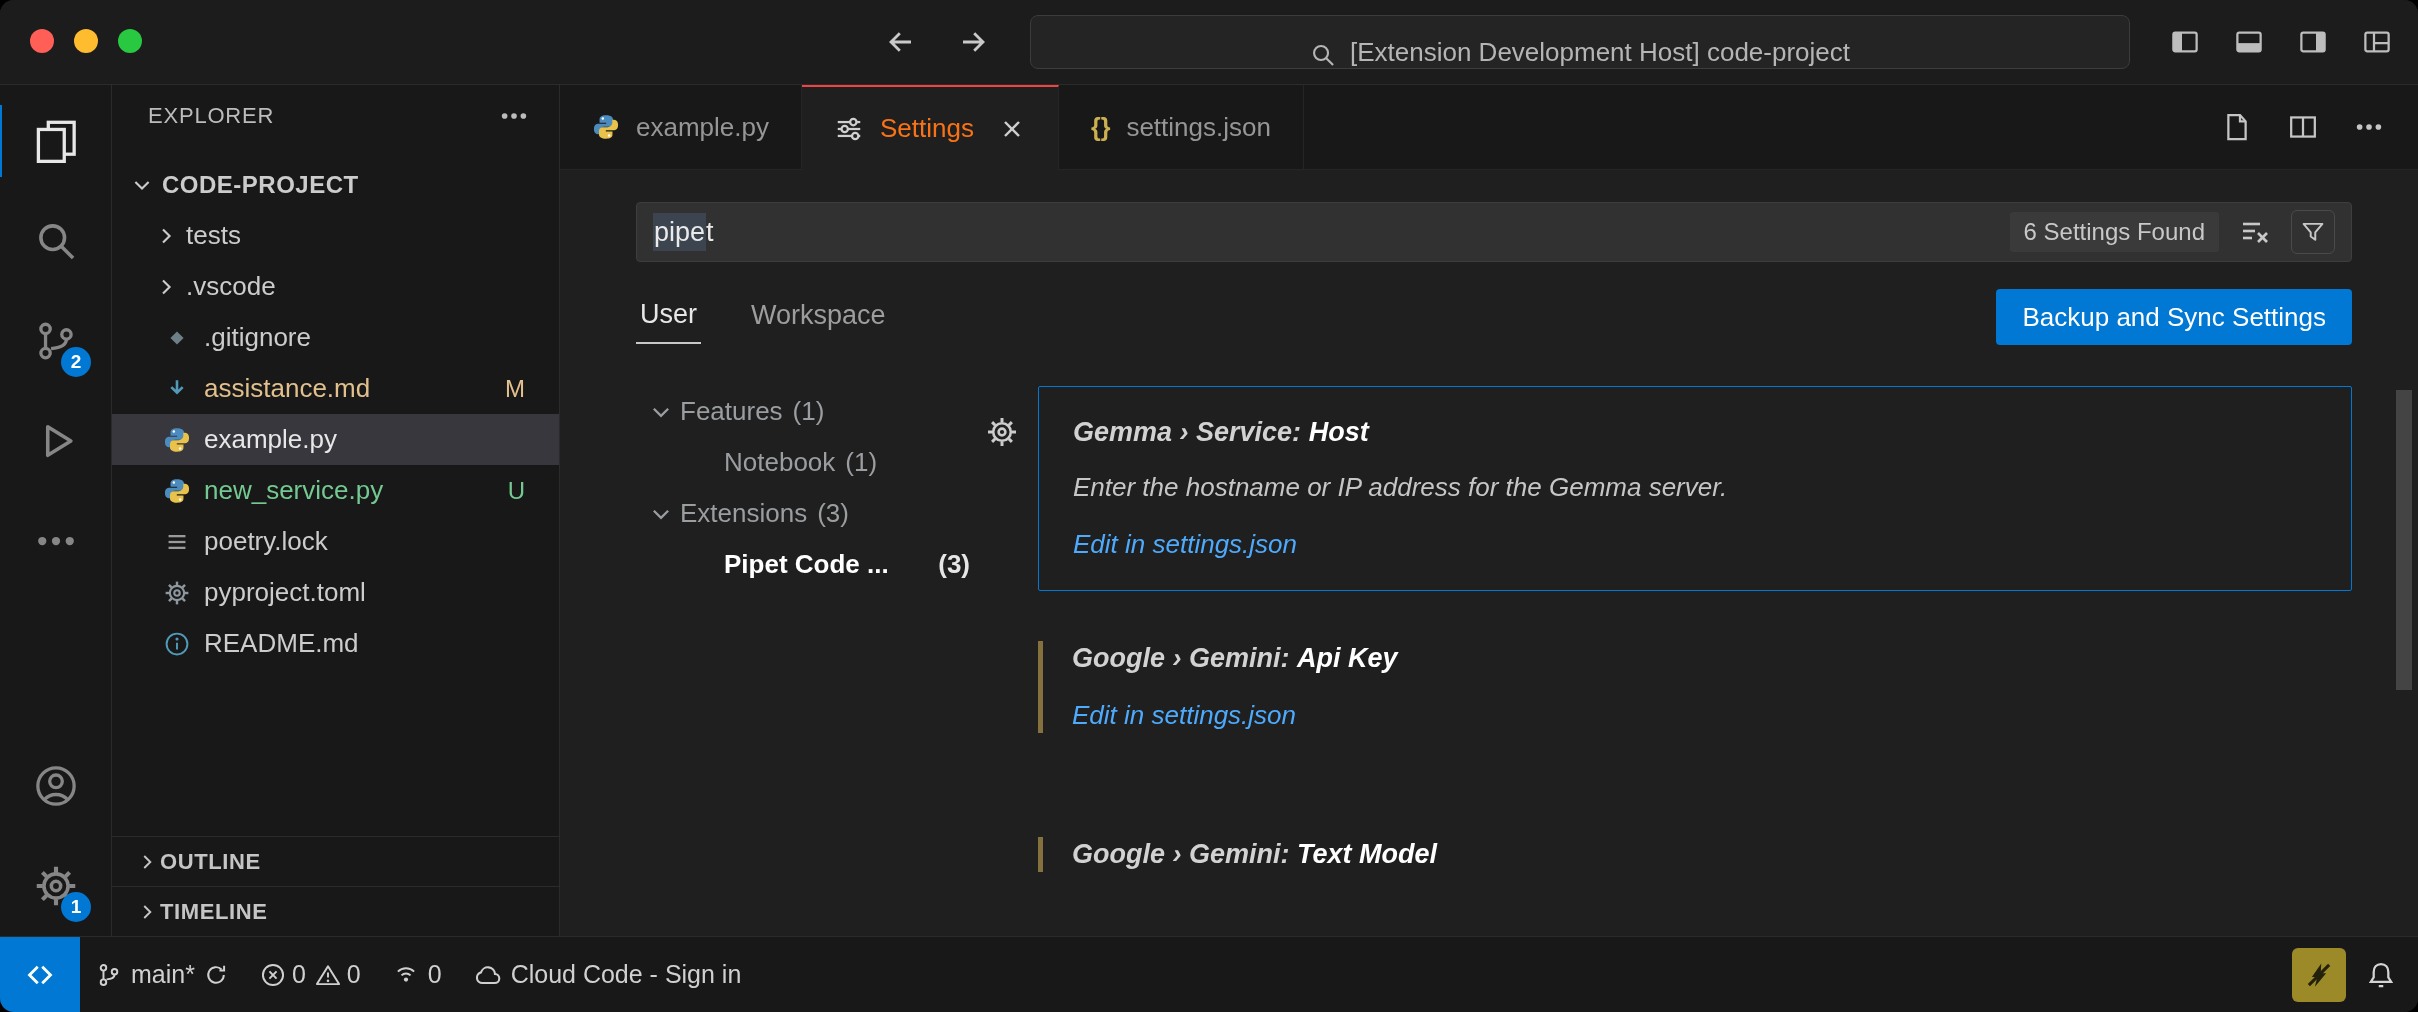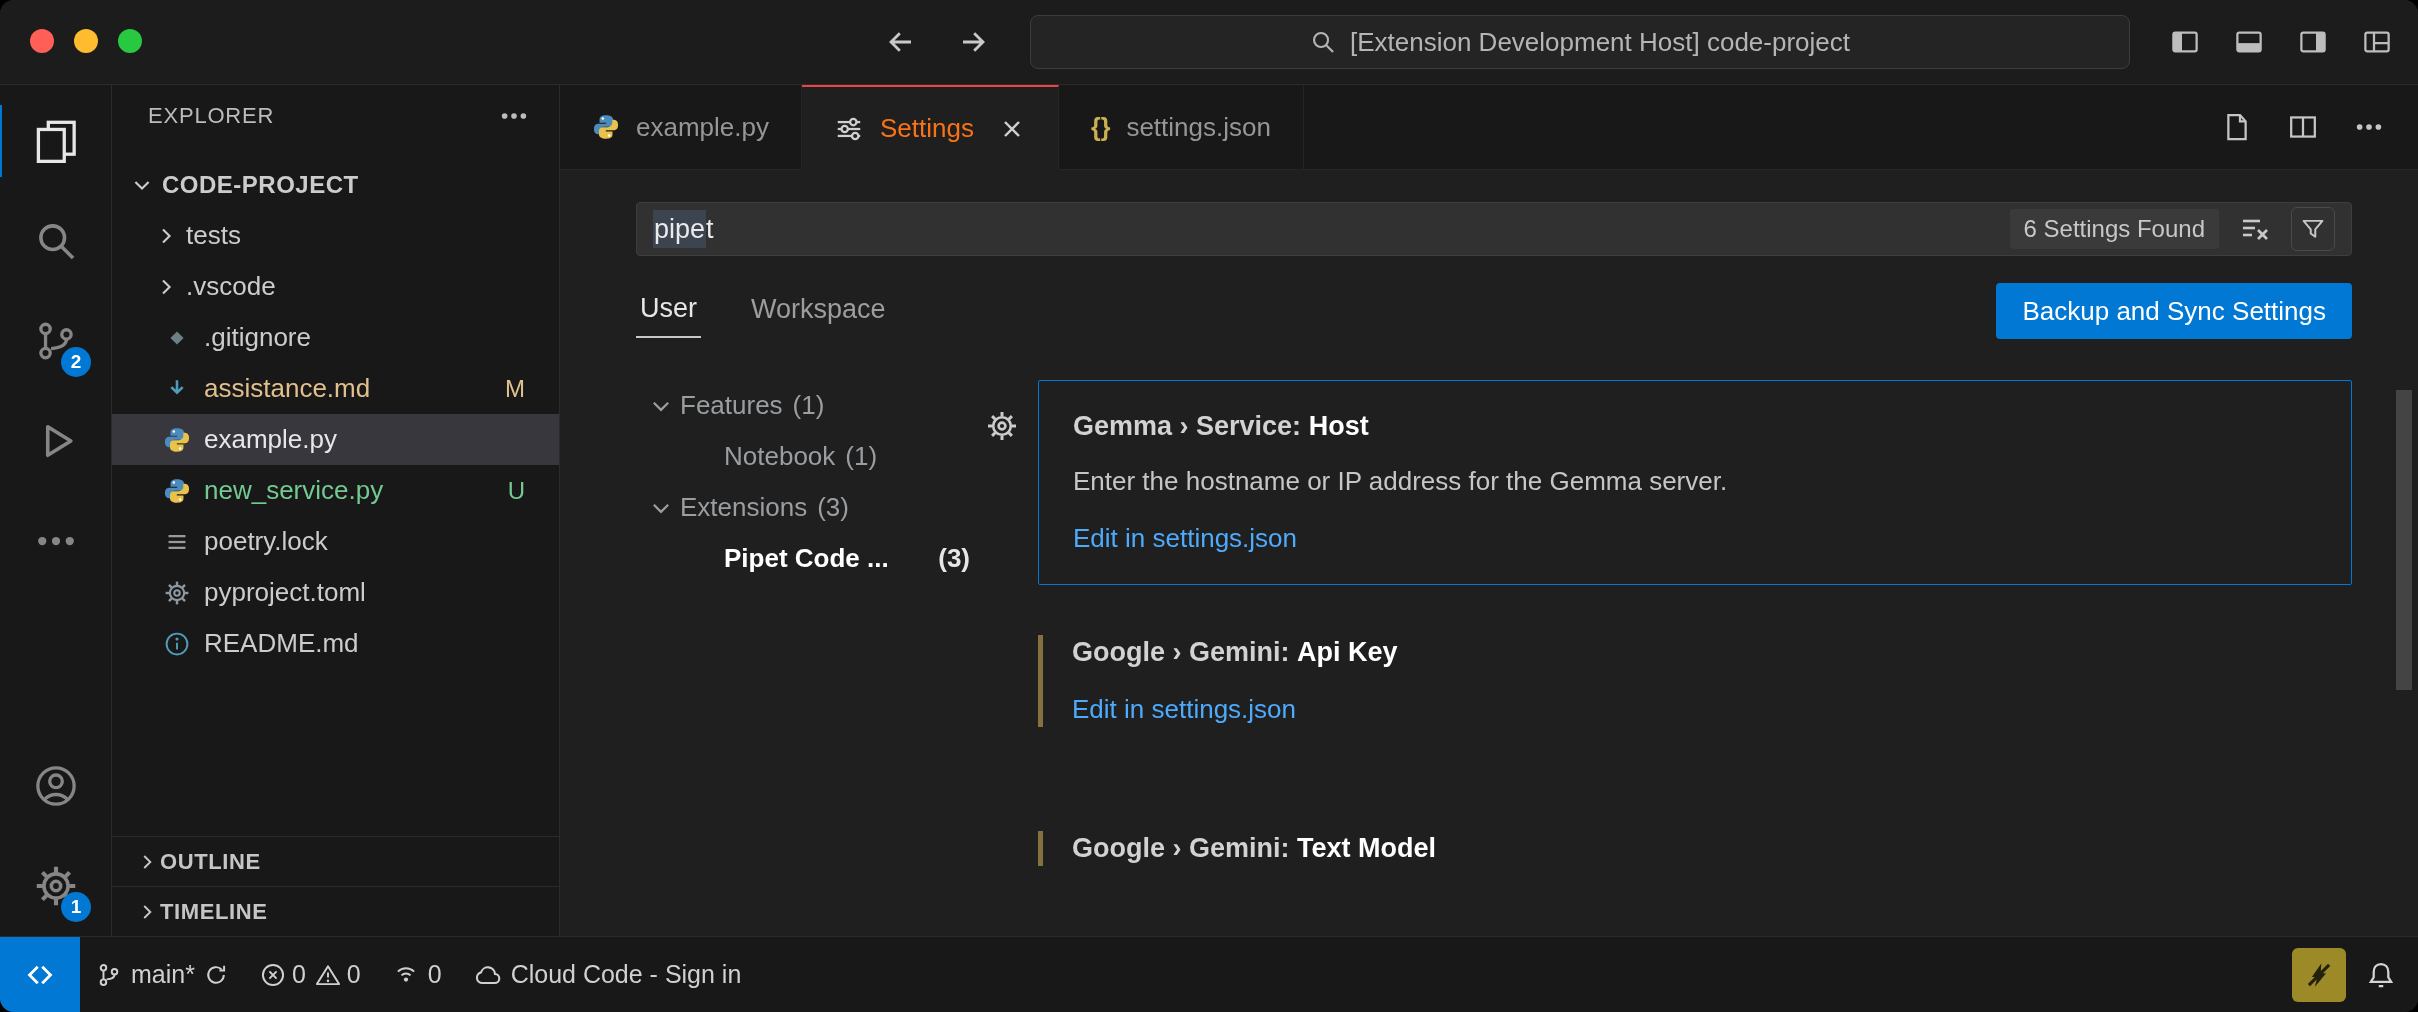--- a/index.html
+++ b/index.html
@@ -11,21 +11,21 @@
   .s22{width:22px;height:22px}.s24{width:24px;height:24px}.s26{width:26px;height:26px}
   .s28{width:28px;height:28px}.s30{width:30px;height:30px}.s32{width:32px;height:32px}.s44{width:44px;height:44px}
 
   
   .titlebar { position:relative; height:85px; background:#1c1c1c; border-bottom:1px solid #2b2b2b; }
   .lights { position:absolute; left:30px; top:29px; display:flex; gap:20px; }
   .light { width:24px; height:24px; border-radius:50%; }
   .l-close{background:#FF5F57}.l-min{background:#FEBC2E}.l-zoom{background:#28C840}
   .navArrows { position:absolute; left:885px; top:26px; display:flex; gap:40px; color:#c9c9c9; }
   .cmd { position:absolute; left:1030px; top:15px; width:1100px; height:54px; background:#242424;
-         border:1px solid #3c3c3c; border-radius:8px; display:flex; align-items:center; justify-content:center;
+         border:1px solid #3c3c3c; border-radius:8px; display:flex; align-items:flex-end; justify-content:center;
          gap:14px; color:#b5b5b5; font-size:26px; }
   .winicons { position:absolute; right:26px; top:27px; display:flex; gap:34px; color:#bdbdbd; }
 
   
   .main { display:flex; height:851px; }
 
   
   .activitybar { width:112px; background:#181818; border-right:1px solid #2b2b2b; display:flex; flex-direction:column; align-items:center; padding-top:6px; }
   .ab-item { width:111px; height:100px; display:flex; align-items:center; justify-content:center; color:#868686; position:relative; }
   .ab-item.active { color:#e7e7e7; }
@@ -55,21 +55,21 @@
   
   .editor { flex:1; display:flex; flex-direction:column; background:#1f1f1f; min-width:0; }
   .tabbar { height:85px; background:#181818; display:flex; align-items:stretch; border-bottom:1px solid #252525; }
   .tab { display:flex; align-items:center; gap:16px; padding:0 32px; font-size:26px; color:#969696; border-right:1px solid #252525; position:relative; }
   .tab.active { background:#1f1f1f; color:#f97316; border-top:2px solid #ef4444; margin-bottom:-1px; z-index:1; }
   .braces { color:#CBB052; font-weight:700; font-size:25px; }
   .tab-close { margin-left:8px; color:#cfcfcf; display:flex; }
   .tab-actions { margin-left:auto; display:flex; align-items:center; gap:36px; padding-right:34px; color:#c5c5c5; }
 
   .settings-body { position:relative; flex:1; overflow:hidden; }
-  .search-box { margin:32px 66px 0 76px; height:54px; background:#313131; border:1px solid #3e3e3e; border-radius:4px;
+  .search-box { margin:32px 66px 0 76px; height:60px; background:#313131; border:1px solid #3e3e3e; border-radius:4px;
                 display:flex; align-items:center; padding:17px 16px; }
   .search-text { font-size:27px; color:#eaeaea; }
   .sel { background:#3c4450; padding:4px 1px; }
   .search-right { margin-left:auto; display:flex; align-items:center; gap:20px; }
   .results-badge { font-size:24px; color:#c8c8c8; background:#3a3a3a; padding:6px 14px; border-radius:3px; }
   .icon-btn { color:#c8c8c8; display:flex; align-items:center; justify-content:center; }
   .filter-btn { width:44px; height:44px; border:1px solid #4a4a4a; border-radius:6px; }
 
   .scope-row { margin:26px 66px 0 76px; height:58px; display:flex; align-items:center; }
   .scope-tab { font-size:27px; color:#9d9d9d; margin-right:46px; padding:8px 4px 12px; }
@@ -80,21 +80,21 @@
   .content { display:flex; margin:40px 0 0 76px; padding-right:66px; }
   .toc { width:350px; flex:none; font-size:26px; color:#9b9ea1; }
   .toc-row { height:51px; display:flex; align-items:center; }
   .toc-chevron { margin:0 6px 0 12px; color:#9b9ea1; }
   .toc-pad1 { padding-left:44px; }
   .toc-pad2 { padding-left:88px; }
   .toc-count { margin-left:10px; }
   .toc-row.selected { color:#fff; font-weight:700; }
   .toc-row.selected .toc-count { margin-left:auto; margin-right:16px; color:#e6e6e6; }
   .gear-col { width:52px; flex:none; padding-top:30px; color:#cccccc; }
-  .cards { flex:1; min-width:0; }
+  .cards { flex:1; min-width:0;font-style:italic; }
   .card { position:relative; padding:26px 34px; }
   .card.focused { border:1px solid #0078D4; border-radius:2px; padding:30px 34px; }
   .card + .card { margin-top:26px; }
   .card.offset { margin-top:56px; }
   .modbar { position:absolute; left:0; top:24px; bottom:24px; width:5px; background:#84713E; }
   .card-title { font-size:27px; }
   .card-cat { color:#d2d2d2; font-weight:600; }
   .card-name { color:#fff; font-weight:700; }
   .card-desc { margin-top:24px; font-size:26px; color:#c6c6c6; }
   .card-link { margin-top:26px; font-size:26px; color:#4DAAFC; width:max-content; }

